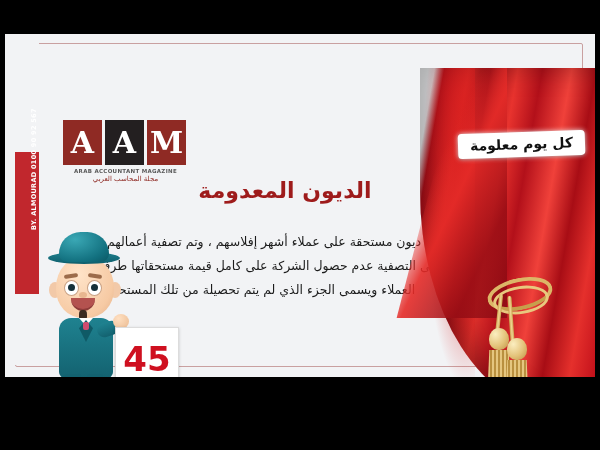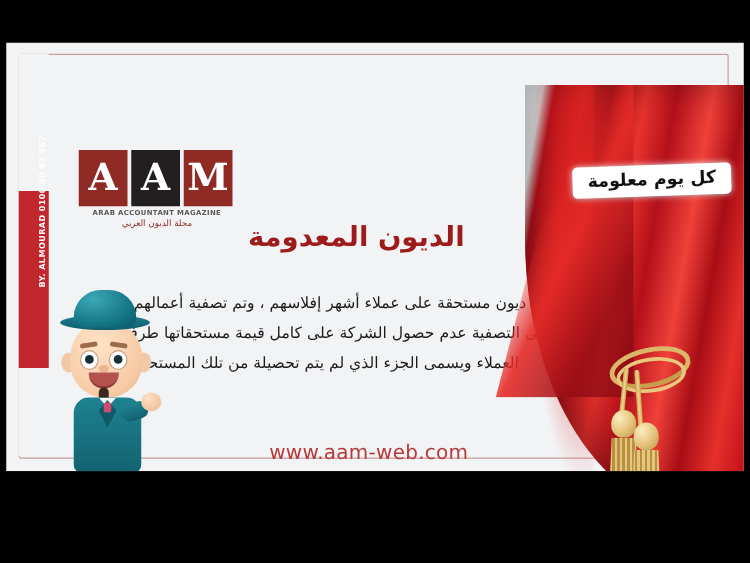--- a/index.html
+++ b/index.html
@@ -201,32 +201,31 @@
       <div class="vert-credit">BY. ALMOURAD   0100 90 92 567</div>
     </div>
 
     <div class="logo">
       <div class="logo-tiles">
         <div class="tile t1">A</div>
         <div class="tile t2">A</div>
         <div class="tile t3">M</div>
       </div>
       <div class="logo-sub">ARAB ACCOUNTANT MAGAZINE</div>
-      <div class="logo-sub-ar">مجلة الديون العربي</div>
+      <div class="logo-sub-ar">مجلة المحاسب العربي</div>
     </div>
 
     <div class="title">الديون المعدومة</div>
 
     <div class="body-text">
       <div>هي ديون مستحقة على عملاء أشهر إفلاسهم ، وتم تصفية أعمالهم وترتب</div>
       <div>على التصفية عدم حصول الشركة على كامل قيمة مستحقاتها طرف هؤلاء</div>
       <div class="bl-3">العملاء ويسمى الجزء الذي لم يتم تحصيلة من تلك المستحقات</div>
     </div>
 
-    <div class="url">www.aam-web.com</div>
 
     <div class="mascot">
       <div class="m-ear m-ear-l"></div>
       <div class="m-ear m-ear-r"></div>
       <div class="m-face"></div>
       <div class="m-brow m-brow-l"></div>
       <div class="m-brow m-brow-r"></div>
       <div class="m-eye m-eye-l"></div>
       <div class="m-eye m-eye-r"></div>
       <div class="m-pupil m-pupil-l"></div>
@@ -238,20 +237,23 @@
       <div class="m-hat-top"></div>
       <div class="m-body"></div>
       <div class="m-shirt"></div>
       <div class="m-lapel"></div>
       <div class="m-tie"></div>
       <div class="m-arm"></div>
       <div class="m-hand"></div>
       <div class="m-leg m-leg-l"></div>
       <div class="m-leg m-leg-r"></div>
 
+      <div class="numcard">
+        <span>45</span>
+      </div>
     </div>
 
     <div class="curtain">
       <div class="curtain-main"></div>
       <div class="curtain-edge"></div>
       <div class="curtain-sweep"></div>
       <div class="tieback">
         <div class="rope1"></div>
         <div class="rope2"></div>
         <div class="cord cord1"></div>

